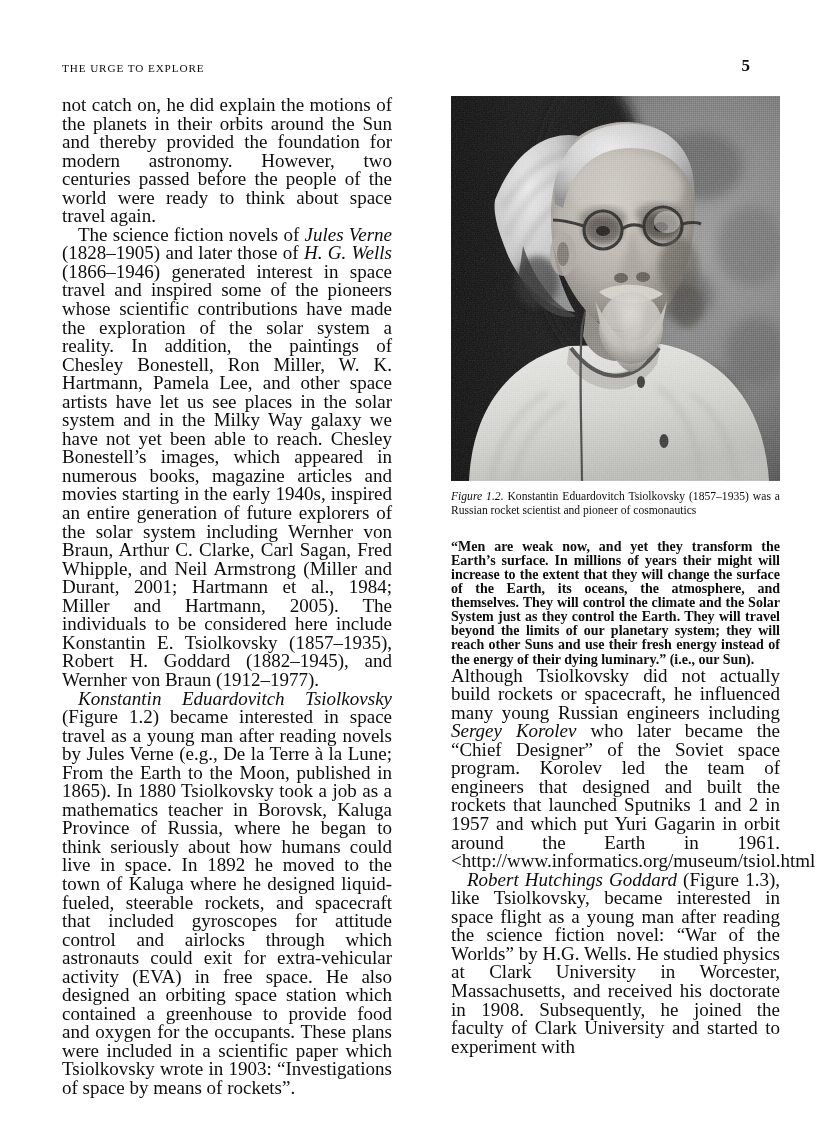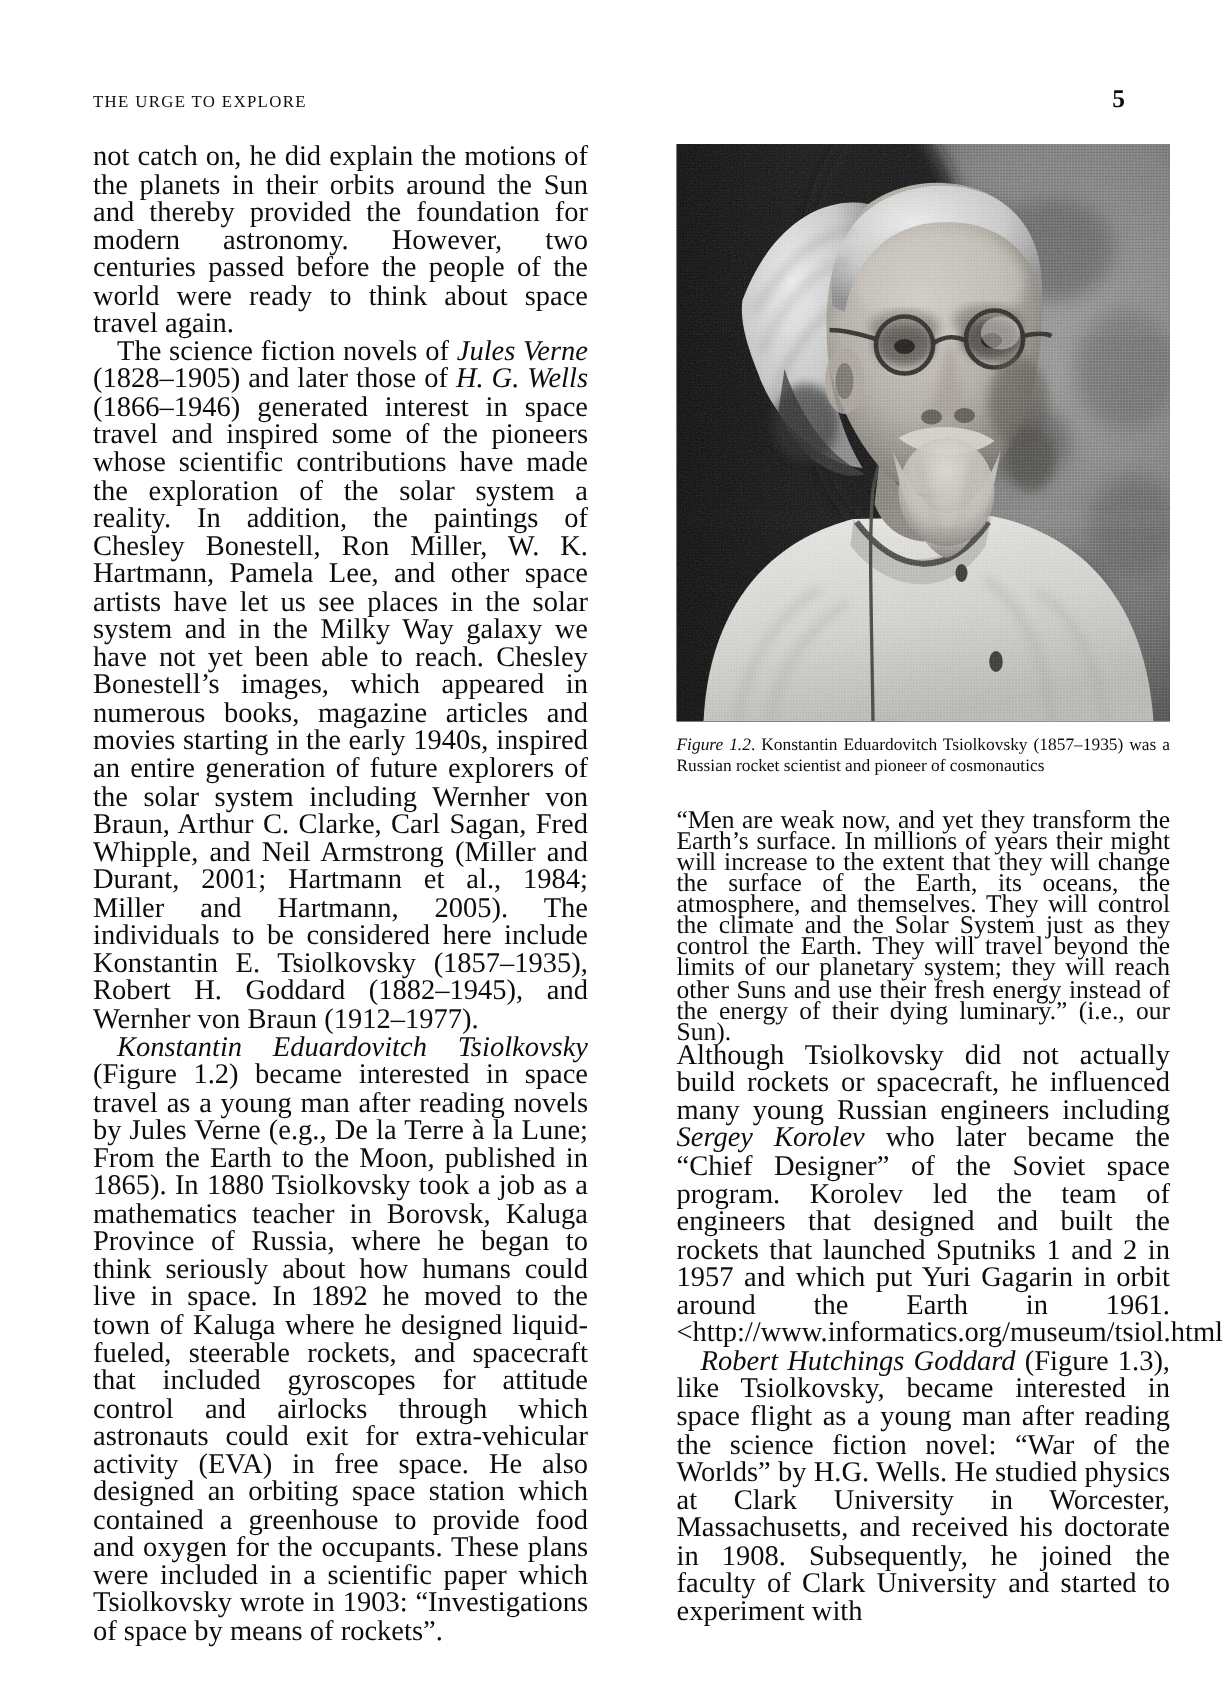--- a/index.html
+++ b/index.html
@@ -110,23 +110,24 @@
   .caption {
     margin-top: 9px;
     font-size: 11.6px;
     line-height: 13.9px;
     text-align: justify;
   }
   .caption .figlabel { font-style: italic; }
 
   .quote {
     margin-top: 22px;
-    font-size: 17px;
+    font-size: 14px;
     line-height: 14.1px;
     text-align: justify;
+    font-weight: bold;
   }
 
   .after-quote { margin-top: 19px; }
 
   .url { white-space: nowrap; }
 </style>
 </head>
 <body>
 
 <div class="page">

